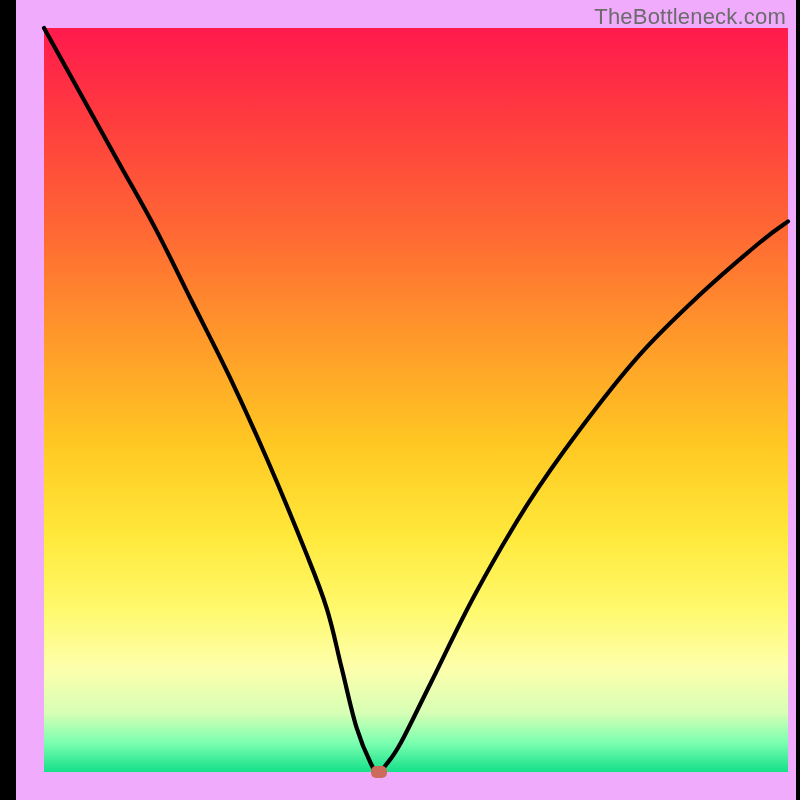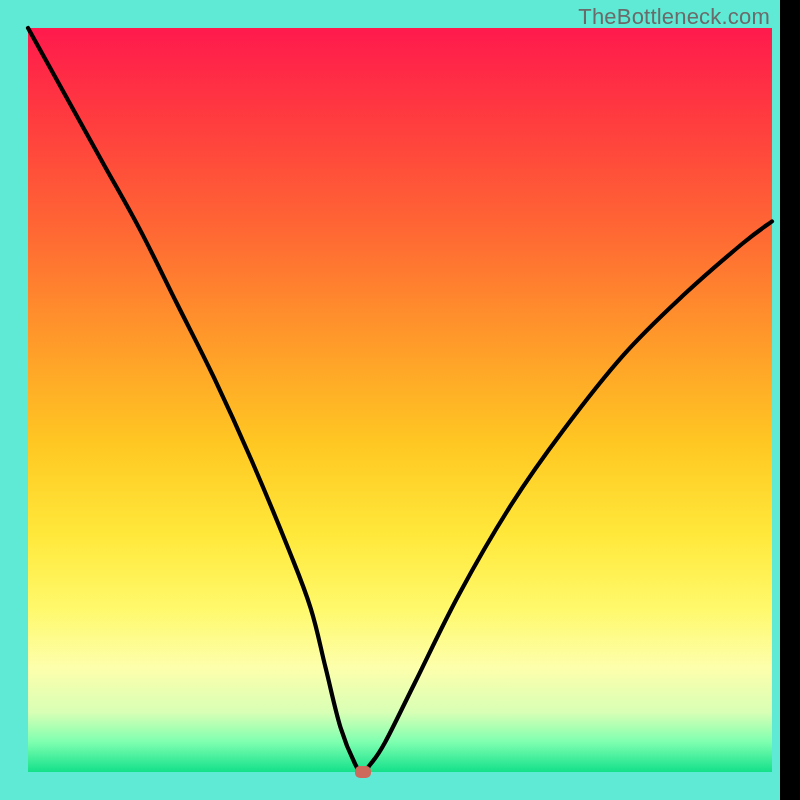--- a/index.html
+++ b/index.html
@@ -6,23 +6,23 @@
     margin: 0;
     padding: 0;
     width: 800px;
     height: 800px;
     background: #000;
     overflow: hidden;
     font-family: Arial, Helvetica, sans-serif;
   }
   .frame {
     position: absolute;
-    left: 0; top: 0;
+    left: 16px; top: 0;
     width: 780px; height: 800px;
-    background: #5eead4;
+    background: #f0abfc;
   }
   .plot {
     position: absolute;
     left: 28px;
     top: 28px;
     width: 744px;
     height: 744px;
     
     background: linear-gradient(to bottom,
       #ff1a4d 0%,

